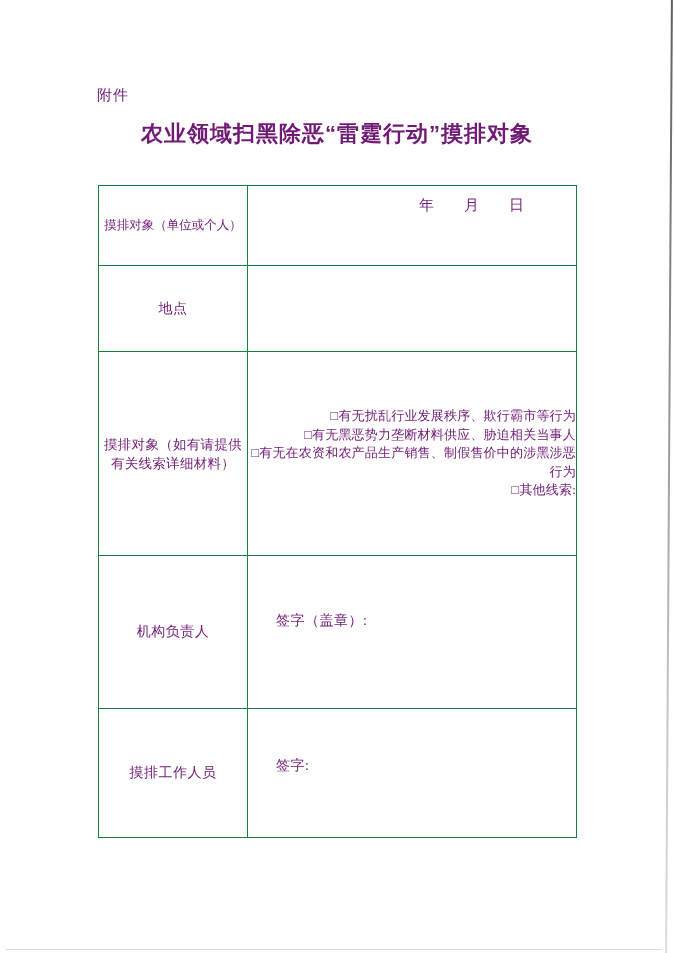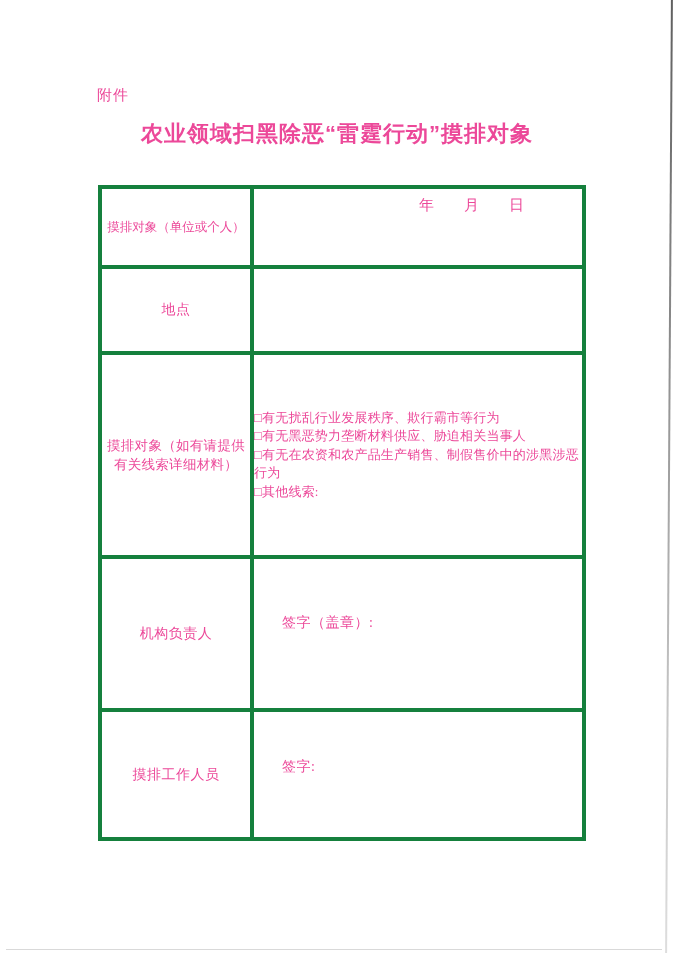--- a/index.html
+++ b/index.html
@@ -2,21 +2,21 @@
 <html><head>
 <meta charset="utf-8">
 <style>
   html,body{margin:0;padding:0;background:#ffffff;}
   .page{
     position:relative;
     width:674px;height:953px;
     background:#ffffff;
     overflow:hidden;
     font-family:"Liberation Serif","DejaVu Serif",serif;
-    color:#ec4899;
+    color:#701a75;
   }
   
   .edge-right{
     position:absolute;top:-4px;left:668px;width:2px;height:961px;
     background:linear-gradient(to bottom,#5f5f5f 0%,#8a8a8a 35%,#c7c7c7 75%,#dedede 100%);
     transform:rotate(0.35deg);
   }
   .edge-bottom{
     position:absolute;left:6px;top:949px;width:656px;height:1px;
     background:#d9d9d9;
@@ -33,40 +33,41 @@
   }
   .dateline{
     position:absolute;left:419px;top:160px;
     font-size:15px;white-space:pre;margin-top:36px;
   }
   table.form{
     position:absolute;left:98px;top:185px;
     border-collapse:collapse;table-layout:fixed;
   }
   table.form td{
-    border:4px solid #15803d;
+    border:1px solid #15803d;
     padding:0;
     vertical-align:middle;
   }
   td.label-cell{
     width:148px;text-align:center;
     font-size:14px;letter-spacing:0.5px;
     padding:0 3px;
   }
   td.value-cell{width:328px;}
   .r1{height:80px;}
   .r2{height:86px;}
   .r3{height:204px;}
   .r4{height:153px;}
   .r5{height:129px;margin-left:16px;}
   .label-small{font-size:12.5px;letter-spacing:0;white-space:nowrap;}
   .label-clue{font-size:13.5px;letter-spacing:0.3px;line-height:19px;padding:0 4px;}
   td.checkbox-cell{
     vertical-align:top;
     padding:4px 4px 0 6px;
+    text-align:right;
   }
   .cb-item{
     font-size:13px;letter-spacing:0.2px;line-height:18.5px;
   }
   .cb-box{display:inline;}
   .cb-text{display:inline;}
   td.sign-cell{
     vertical-align:bottom;
   }
   .sign-label{

